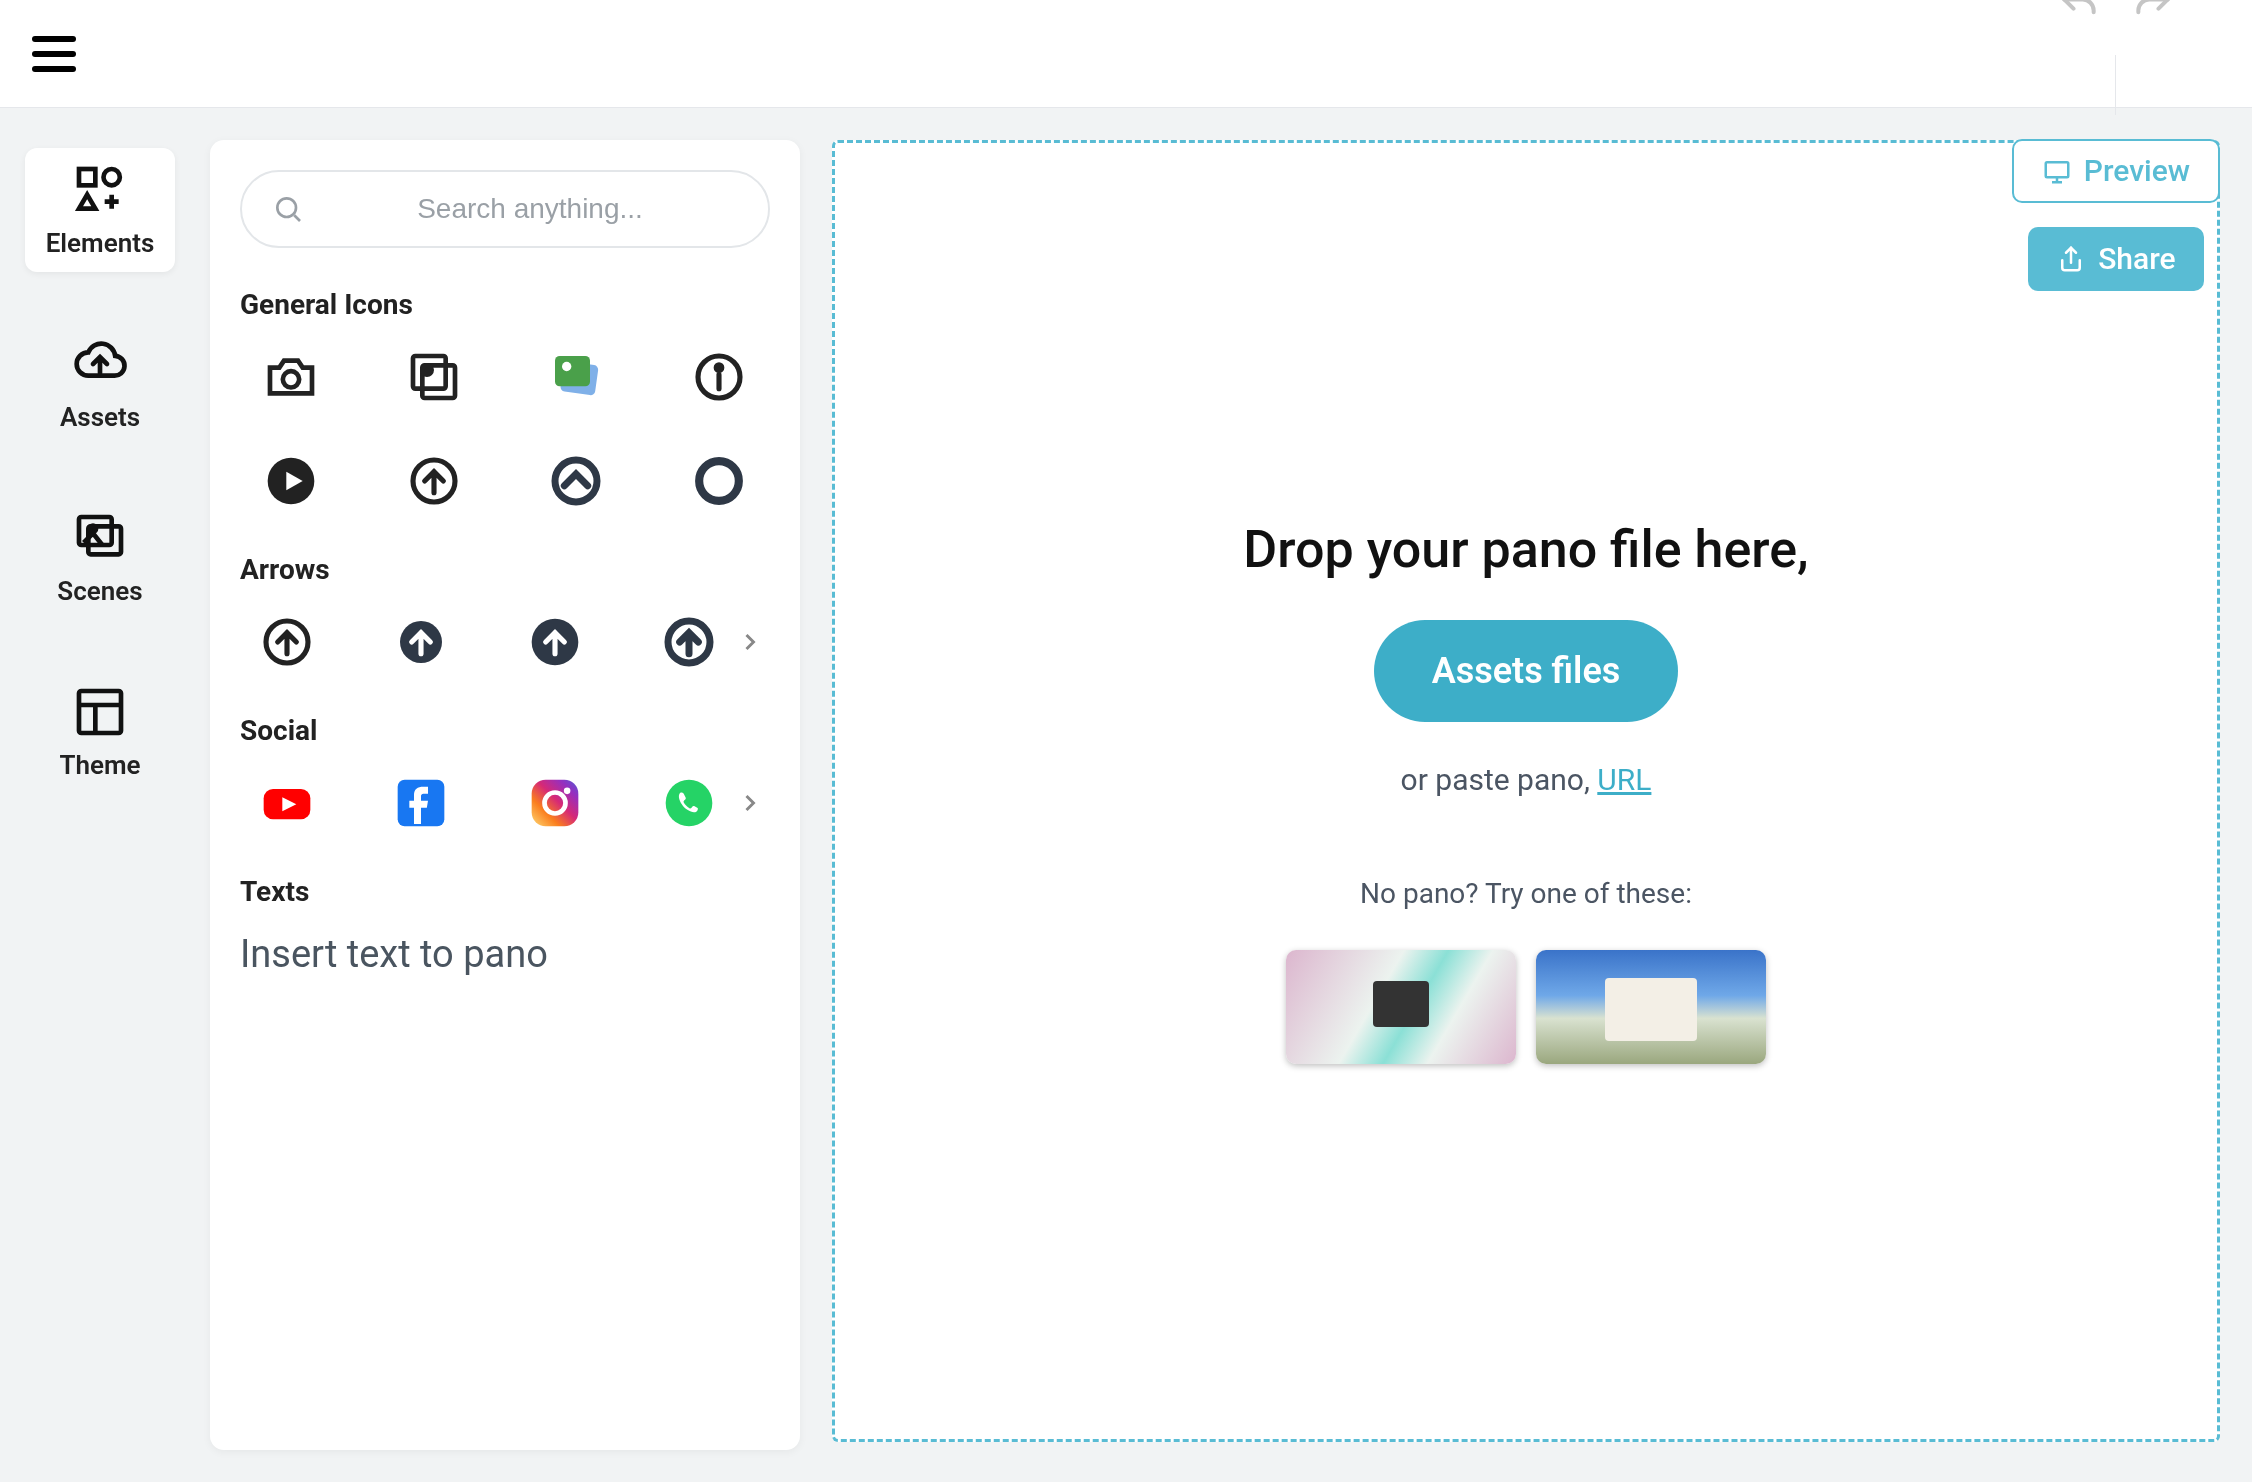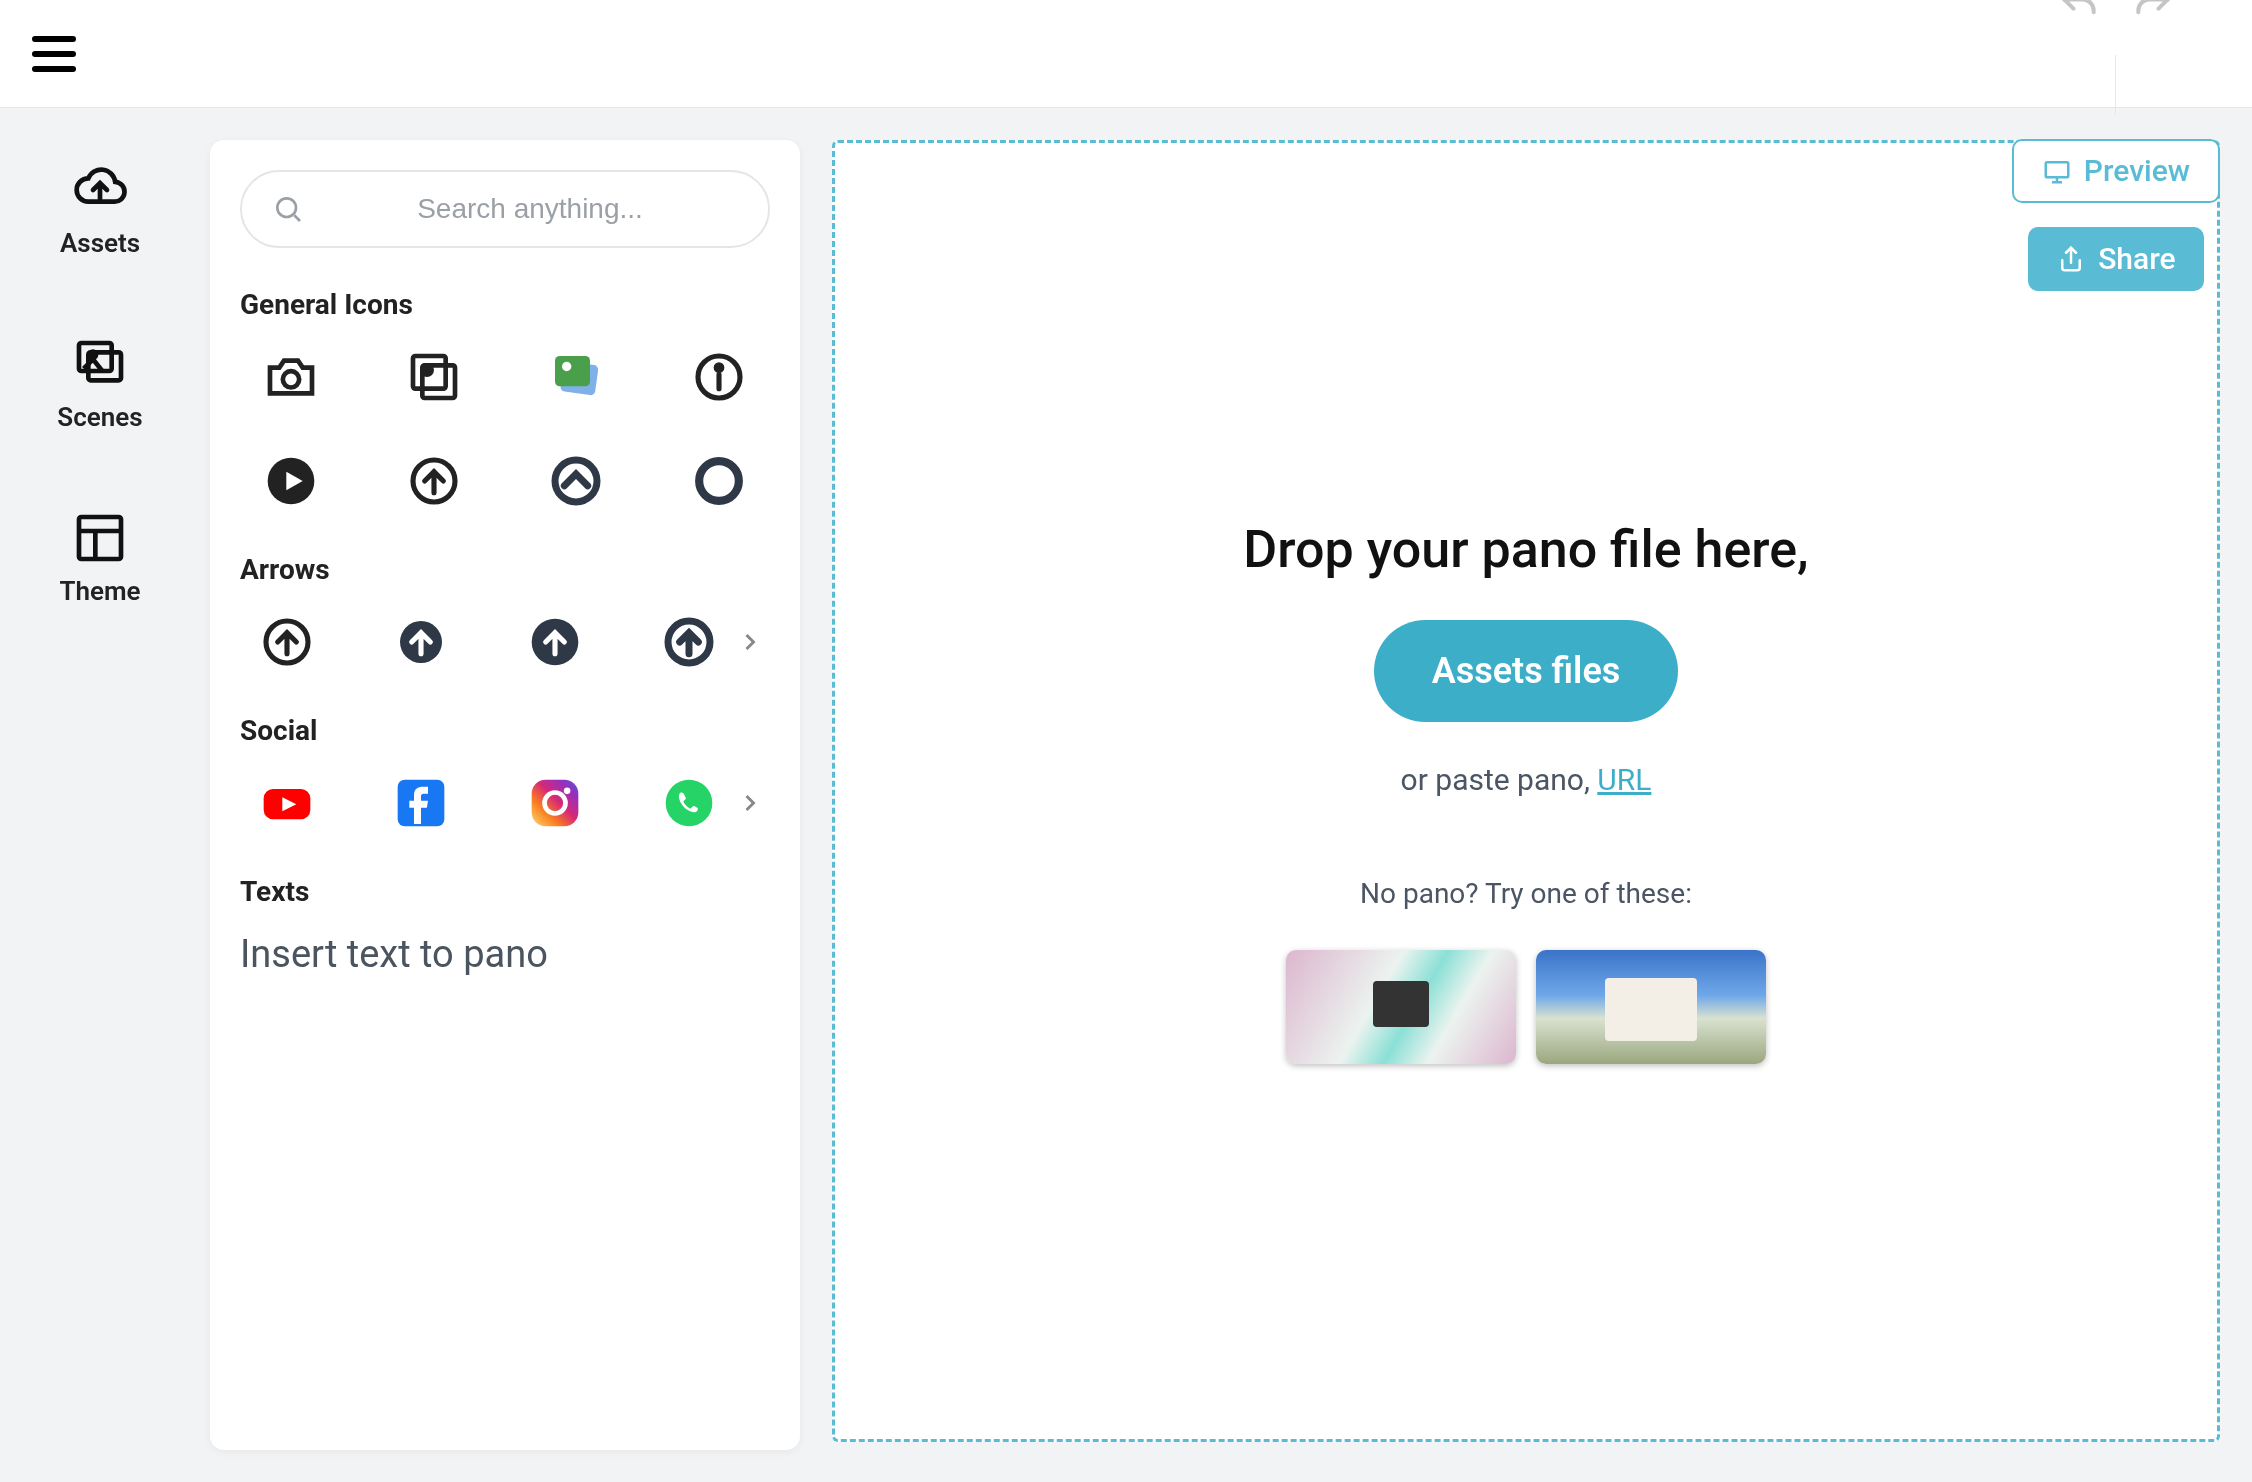--- a/index.html
+++ b/index.html
@@ -156,20 +156,29 @@
           <path d="M5 13v6a2 2 0 0 0 2 2h10a2 2 0 0 0 2-2v-6"></path>
         </svg>
       <span>Share</span>
     </div>
   </div>
 </div>
 
 <div class="main">
 
   <div class="rail">
+    <div class="rail-item active">
+      <svg viewBox="0 0 24 24" fill="none" stroke="#111" stroke-width="2">
+        <rect x="3" y="3" width="7" height="7"></rect>
+          <circle cx="17" cy="6.5" r="3.5"></circle>
+        <path d="M6.5 14l3.5 6h-7z"></path>
+          <path d="M14 17h6M17 14v6"></path>
+      </svg>
+      <span>Elements</span>
+    </div>
     <div class="rail-item">
       <svg viewBox="0 0 24 24" fill="none" stroke="#111" stroke-width="2">
         <path d="M7 17a5 5 0 0 1 0-10 6 6 0 0 1 11.5 1.5A4 4 0 0 1 18 17H7z"></path>
         <path d="M12 16V9M9 12l3-3 3 3" stroke-linecap="round"></path>
       </svg>
       <span>Assets</span>
     </div>
     <div class="rail-item">
       <svg viewBox="0 0 24 24" fill="none" stroke="#111" stroke-width="2">
         <rect x="7" y="7" width="14" height="12" rx="1"></rect>

